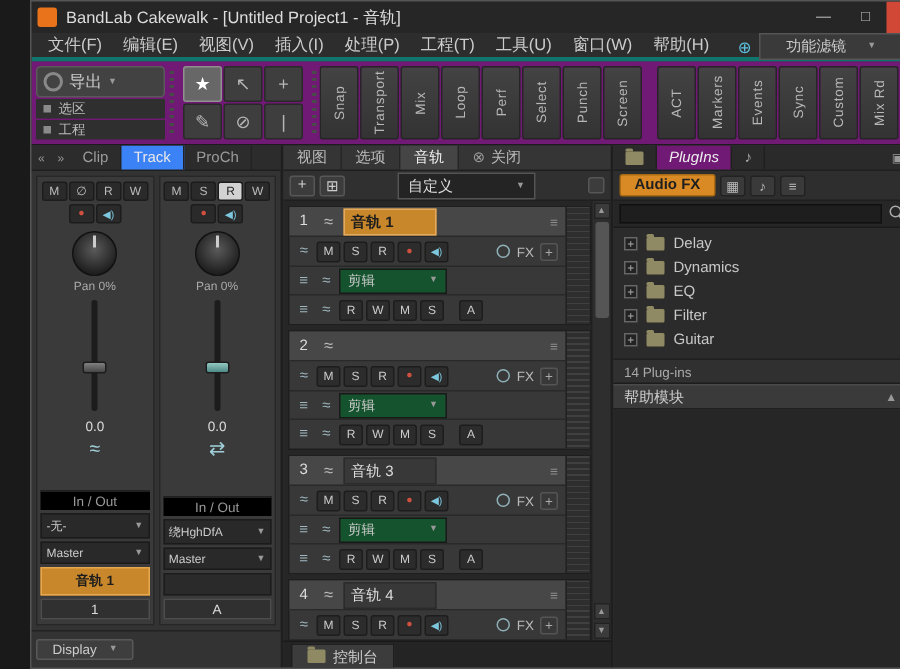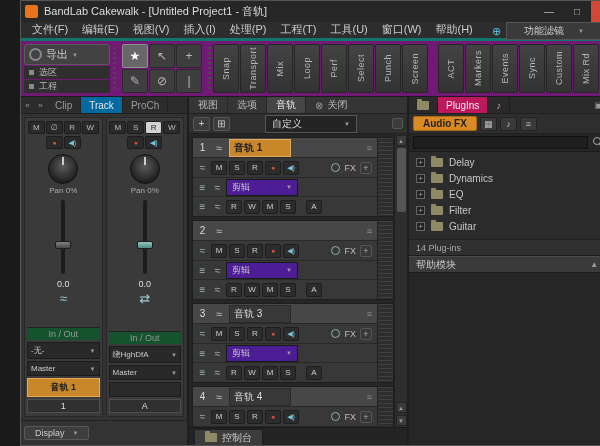--- a/index.html
+++ b/index.html
@@ -41,38 +41,38 @@
   .module-btn.gap-after { margin-right:9px; }
 
   
   .main { flex:1; display:flex; overflow:hidden; }
 
   
   .inspector { width:168px; flex:none; background:#333; border-right:2px solid #1e1e1e; display:flex; flex-direction:column; }
   .insp-tabs { height:17px; background:#2c2c2c; display:flex; align-items:stretch; border-bottom:1px solid #1f1f1f; font-size:10px; flex:none; }
   .insp-arrow { width:13px; display:flex; align-items:center; justify-content:center; color:#999; font-size:8px; }
   .insp-tab { padding:0 8px; display:flex; align-items:center; color:#9a9a9a; border-right:1px solid #222; }
-  .insp-tab.active { background:#0369a1; color:#e8e8e8; }
+  .insp-tab.active { background:#3b82f6; color:#e8e8e8; }
   .strips { flex:1; display:flex; gap:3px; padding:3px; overflow:hidden; }
   .strip { flex:1; background:#3a3a3a; border:1px solid #272727; display:flex; flex-direction:column; align-items:center; padding:3px 2px; gap:2px; }
   .sbtn-row { display:flex; gap:1px; }
   .sbtn { width:17px; height:13px; background:#2a2a2a; border:1px solid #1c1c1c; color:#bbb; font-size:8px; display:flex; align-items:center; justify-content:center; border-radius:2px; }
   .sbtn.lit { background:#d2d2d2; color:#222; }
   .sbtn.rec { color:#d05040; font-size:7px; }
   .sbtn.spk { color:#7cc7dd; font-size:7px; }
   .knob { width:30px; height:30px; border-radius:50%; background:radial-gradient(circle at 50% 40%, #5a5a5a, #202020 72%); border:1px solid #111; position:relative; margin-top:3px; flex:none; }
   .knob::after { content:""; position:absolute; left:50%; top:2px; width:2px; height:8px; background:#ccc; transform:translateX(-50%); }
   .pan-label { font-size:8px; color:#aaa; }
   .fader { height:74px; width:100%; position:relative; display:flex; justify-content:center; margin:3px 0; flex:none; }
   .fader-track { width:4px; height:100%; background:#1c1c1c; border-radius:2px; }
   .fader-handle { position:absolute; top:56%; width:16px; height:8px; background:linear-gradient(#808080,#474747); border:1px solid #1d1d1d; border-radius:2px; }
   .strip:nth-child(2) .fader-handle { background:linear-gradient(#93c8c2,#4e8a85); }
   .fader-value { font-size:9px; color:#ddd; }
   .wave-glyph { font-size:13px; color:#9fd0da; height:16px; line-height:16px; }
-  .io-label { font-size:9px; color:#999; background:#14532d; width:100%; text-align:center; padding:1px 0; border-top:1px solid #222; }
+  .io-label { font-size:9px; color:#999; background:#000000; width:100%; text-align:center; padding:1px 0; border-top:1px solid #222; }
   .io-box { width:100%; background:#292929; border:1px solid #1b1b1b; font-size:8px; color:#ccc; padding:2px 3px; display:flex; justify-content:space-between; align-items:center; min-height:14px; }
   .name-box { width:100%; text-align:center; background:#c8872a; color:#1d1d1d; font-size:9px; padding:2px 0; font-weight:bold; border:1px solid #e7a84e; min-height:15px; }
   .strip:nth-child(2) .name-box { background:#2a2a2a; border:1px solid #1c1c1c; }
   .sub-box { width:100%; text-align:center; background:#303030; border:1px solid #4d4d4d; color:#ddd; font-size:9px; padding:1px 0; }
   .insp-bottom { height:20px; flex:none; display:flex; align-items:center; padding:12px 3px; background:#333; border-top:1px solid #222; }
   .display-btn { background:#3e3e3e; border:1px solid #585858; border-radius:2px; color:#ccc; font-size:9px; padding:1px 10px; display:flex; gap:8px; align-items:center; }
 
   
   .center { flex:1; background:#2b2b2b; display:flex; flex-direction:column; border-right:2px solid #1e1e1e; min-width:0; }
   .tv-header { height:17px; background:#353535; border-bottom:1px solid #1f1f1f; display:flex; align-items:stretch; font-size:10px; flex:none; }
@@ -99,32 +99,32 @@
   .t-rowB, .t-rowC, .t-rowD { display:flex; align-items:center; gap:2px; padding:0 3px; border-bottom:1px solid #292929; }
   .t-rowB { height:20px; } .t-rowC { height:19px; } .t-rowD { height:19px; border-bottom:none; }
   .t-ico { width:13px; color:#9fb8c0; font-size:10px; text-align:center; flex:none; }
   .tb { width:16px; height:14px; background:#2c2c2c; border:1px solid #1d1d1d; color:#ccc; font-size:8px; border-radius:2px; display:flex; align-items:center; justify-content:center; flex:none; }
   .tb.rec { color:#d05040; font-size:7px; }
   .tb.spk { color:#7cc7dd; font-size:7px; }
   .tb.aa { margin-left:8px; }
   .fx-area { margin-left:auto; display:flex; align-items:center; gap:4px; color:#bbb; font-size:9px; padding-right:2px; }
   .fx-circle { width:9px; height:9px; border:1px solid #8fb0b8; border-radius:50%; flex:none; }
   .fx-plus { width:12px; height:12px; border:1px solid #555; display:flex; align-items:center; justify-content:center; color:#aaa; font-size:9px; border-radius:2px; }
-  .clip-box { width:72px; background:#4c1d95; border:1px solid #191919; color:#ccc; font-size:9px; padding:1px 5px; display:flex; justify-content:space-between; align-items:center; }
+  .clip-box { width:72px; background:#14532d; border:1px solid #191919; color:#ccc; font-size:9px; padding:1px 5px; display:flex; justify-content:space-between; align-items:center; }
   .v-scroll { width:13px; flex:none; background:#2e2e2e; border-left:1px solid #202020; display:flex; flex-direction:column; align-items:center; padding:1px; gap:2px; }
   .scroll-arrow { width:11px; height:11px; color:#999; font-size:6px; display:flex; align-items:center; justify-content:center; background:#3b3b3b; border:1px solid #222; flex:none; }
   .scroll-thumb { width:9px; height:64px; background:#555; border-radius:2px; flex:none; }
   .console-bar { height:18px; flex:none; background:#242424; border-top:1px solid #191919; display:flex; align-items:flex-end; padding:0 5px; }
   .console-tab { background:#3c3c3c; border:1px solid #1f1f1f; border-bottom:none; color:#ccc; font-size:10px; padding:0 10px; display:flex; gap:5px; align-items:center; height:16px; }
 
   
   .browser { width:210px; flex:none; background:#303030; display:flex; flex-direction:column; min-width:0; }
   .br-tabs { height:17px; background:#2a2a2a; display:flex; align-items:stretch; border-bottom:1px solid #1f1f1f; flex:none; }
   .br-tab { padding:0 8px; display:flex; align-items:center; gap:4px; color:#aaa; border-right:1px solid #202020; font-size:10px; }
-  .br-tab.active { background:#be185d; color:#eee; }
+  .br-tab.active { background:#701a75; color:#eee;font-style:italic; }
   .br-tabs-right { margin-left:auto; display:flex; align-items:center; gap:5px; padding-right:4px; color:#999; font-size:8px; }
   .audiofx-row { height:20px; background:#2e2e2e; display:flex; align-items:center; gap:3px; padding:0 4px; flex:none; border-bottom:1px solid #1f1f1f; }
   .audiofx-btn { background:#d98a24; color:#1f1f1f; font-size:10px; font-weight:bold; padding:1px 9px; border-radius:2px; border:1px solid #a86a12; }
   .af-ico { width:17px; height:14px; background:#3a3a3a; border:1px solid #222; color:#bbb; display:flex; align-items:center; justify-content:center; font-size:9px; border-radius:2px; }
   .search-row { height:18px; display:flex; align-items:center; background:#262626; border-bottom:1px solid #1b1b1b; padding:0 4px; gap:5px; flex:none; }
   .search-field { flex:1; height:13px; background:#1e1e1e; border:1px solid #101010; }
   .mag-icon { position:relative; width:11px; height:11px; flex:none; }
   .mag-icon::before { content:""; position:absolute; width:6px; height:6px; border:1.5px solid #aaa; border-radius:50%; left:0; top:0; }
   .mag-icon::after { content:""; position:absolute; width:4px; height:2px; background:#aaa; transform:rotate(45deg); left:6px; top:7px; }
   .search-x { color:#e04e3a; font-weight:bold; font-size:11px; }

